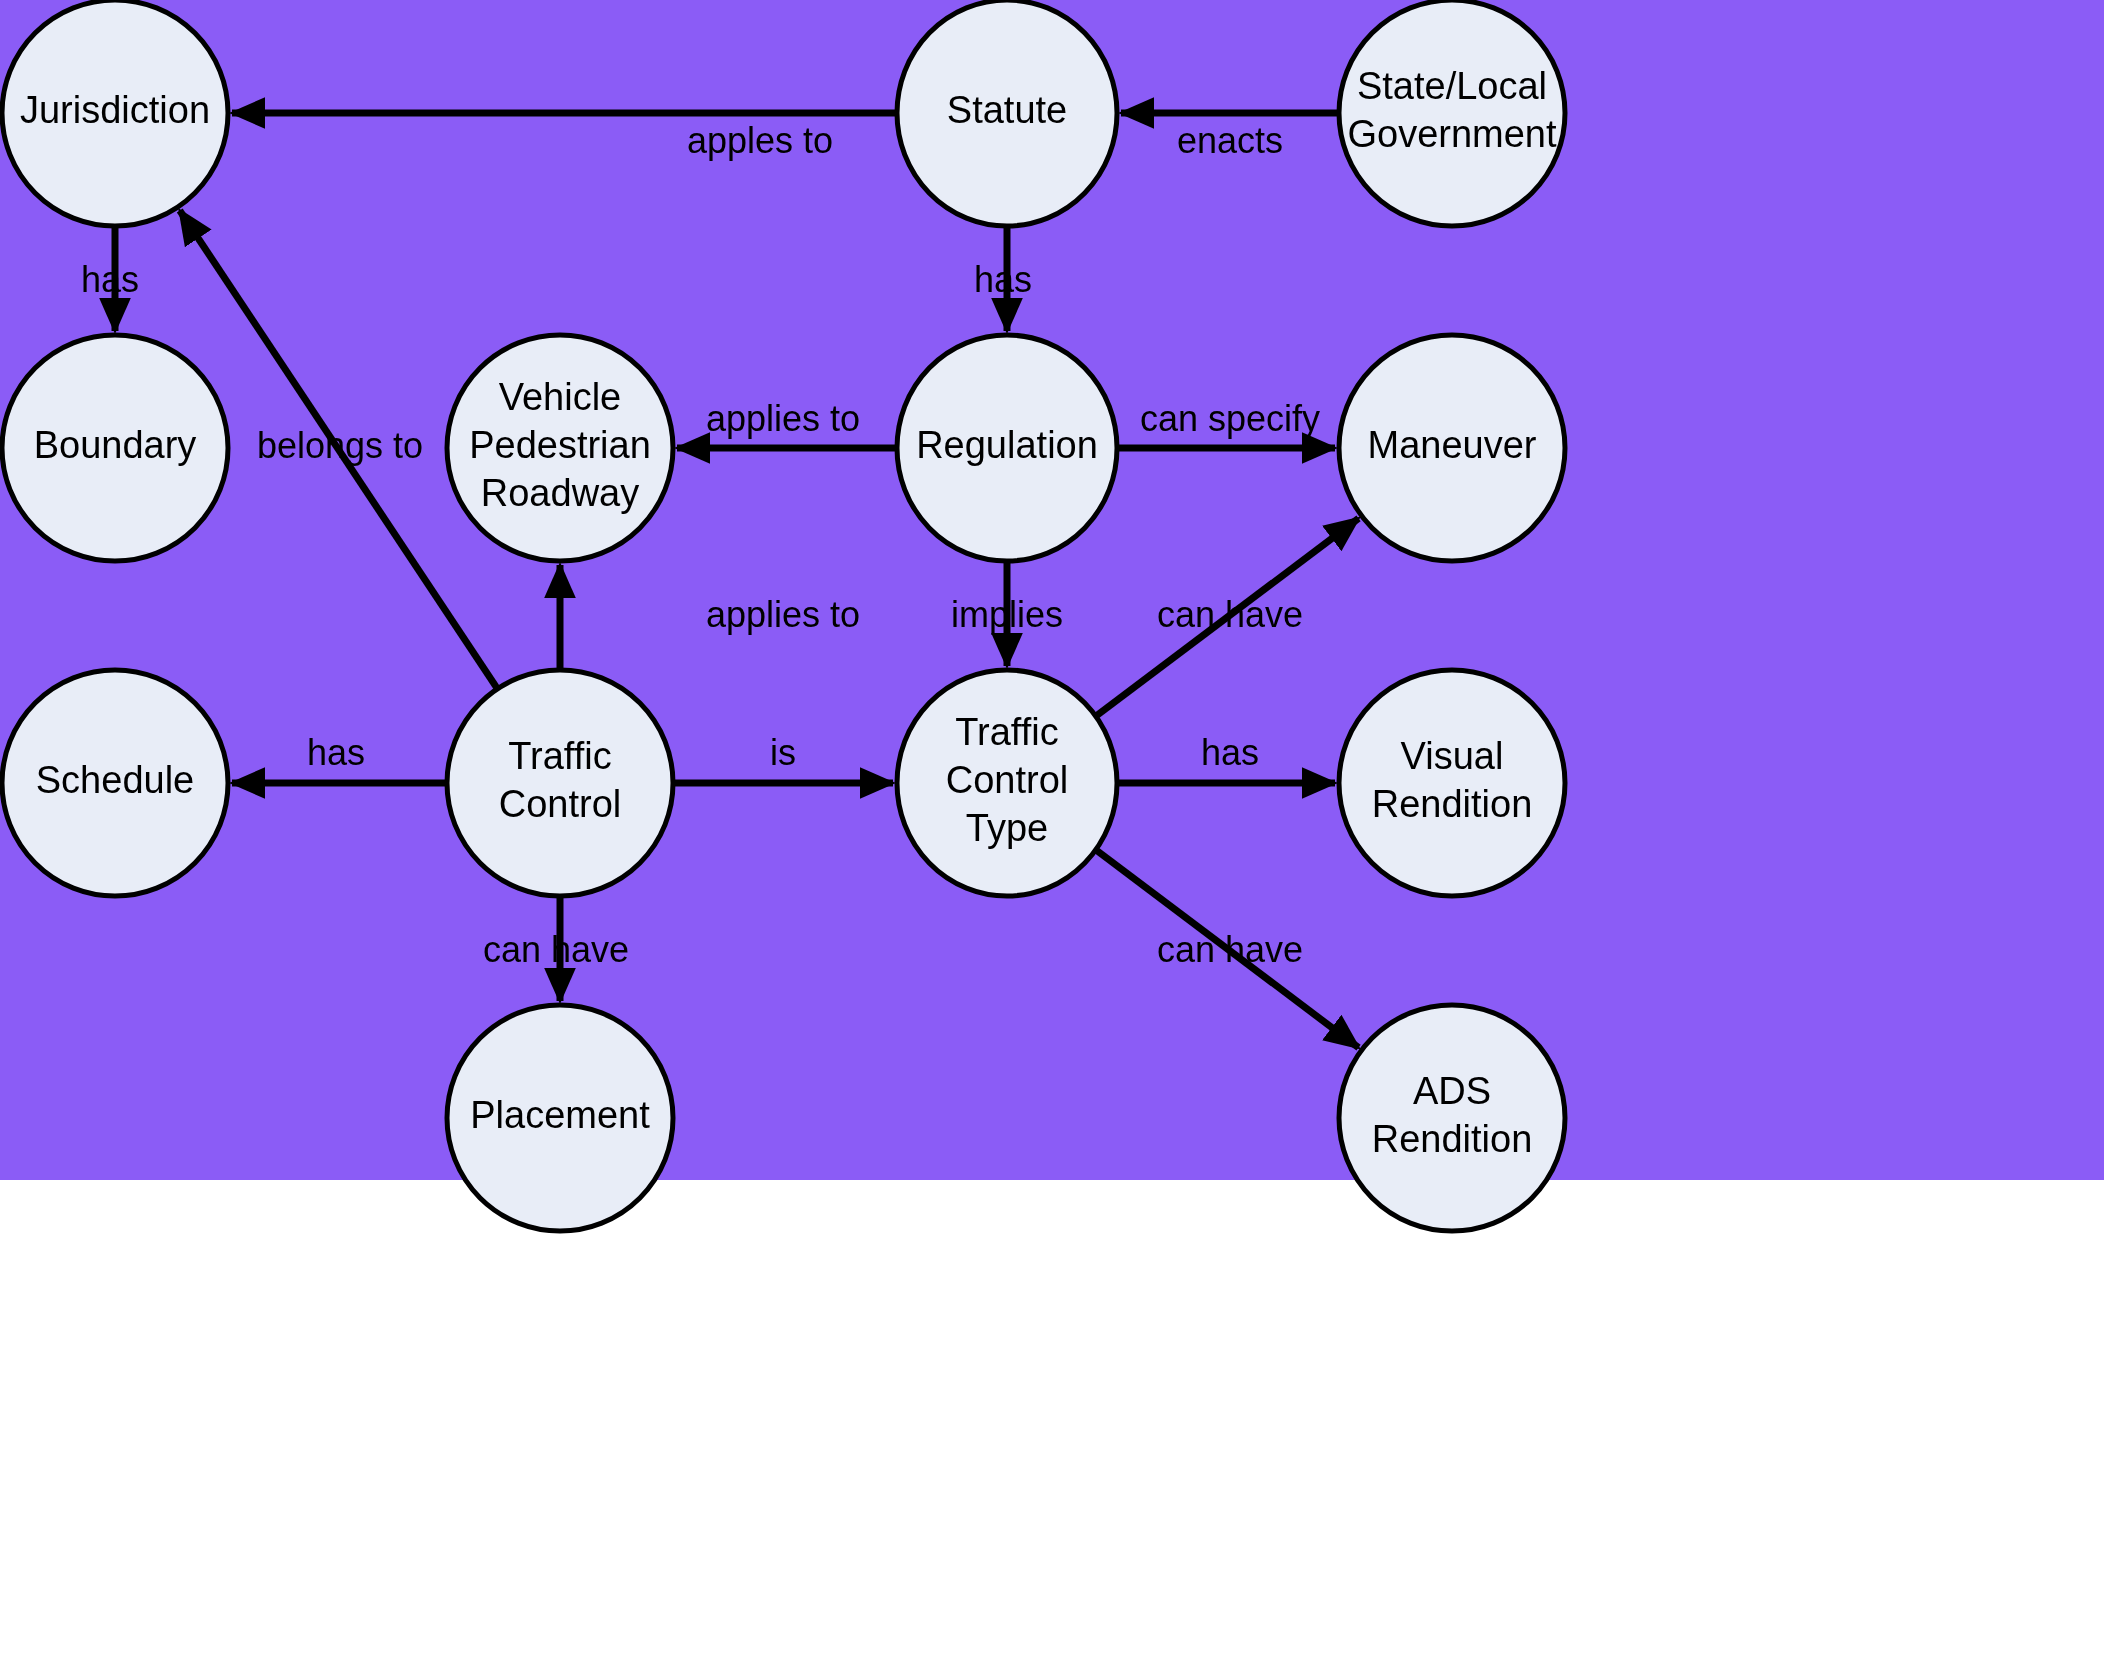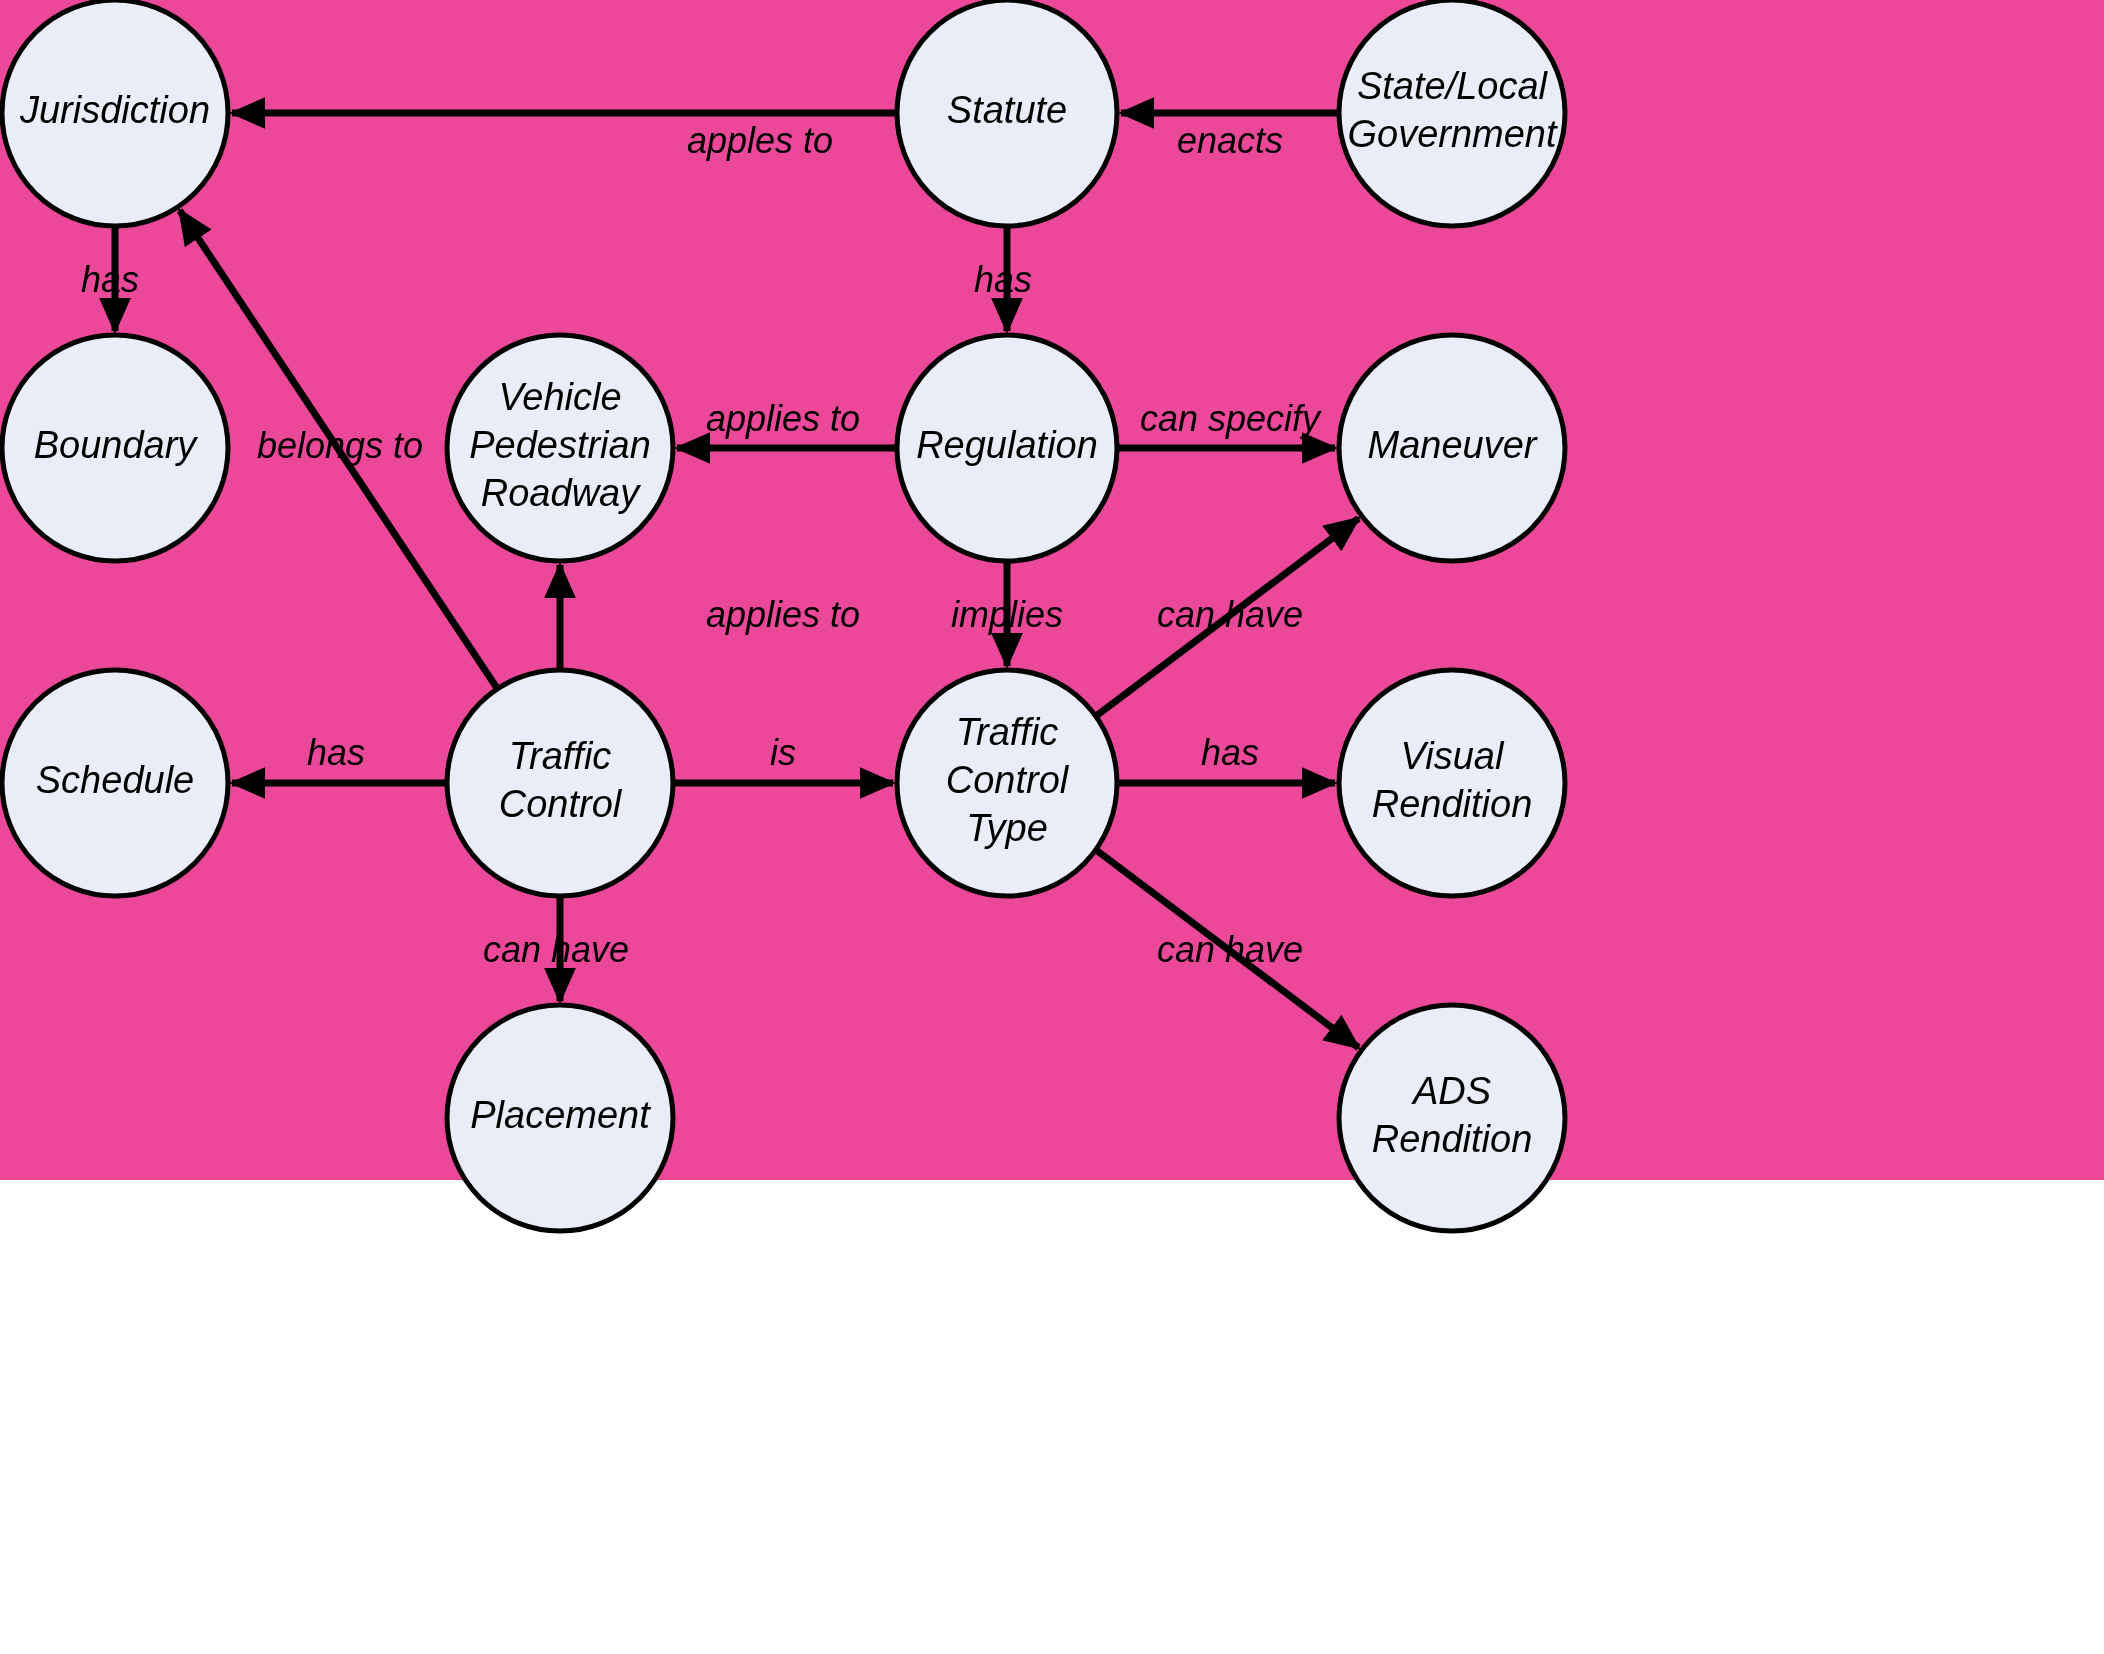--- a/index.html
+++ b/index.html
@@ -10,22 +10,21 @@
   body {
     width: 2104px;
     height: 1654px;
     font-family: "Liberation Sans", sans-serif;
     overflow: hidden;
   }
   #diagram-root {
     position: relative;
     width: 2104px;
     height: 1180px;
-    background: #ec4899;
-    font-style: italic;
+    background: #8b5cf6;
   }
   #graph-svg {
     position: absolute;
     top: 0;
     left: 0;
     width: 2104px;
     height: 1654px;
   }
   .node-ellipse {
     fill: #E8EDF7;

